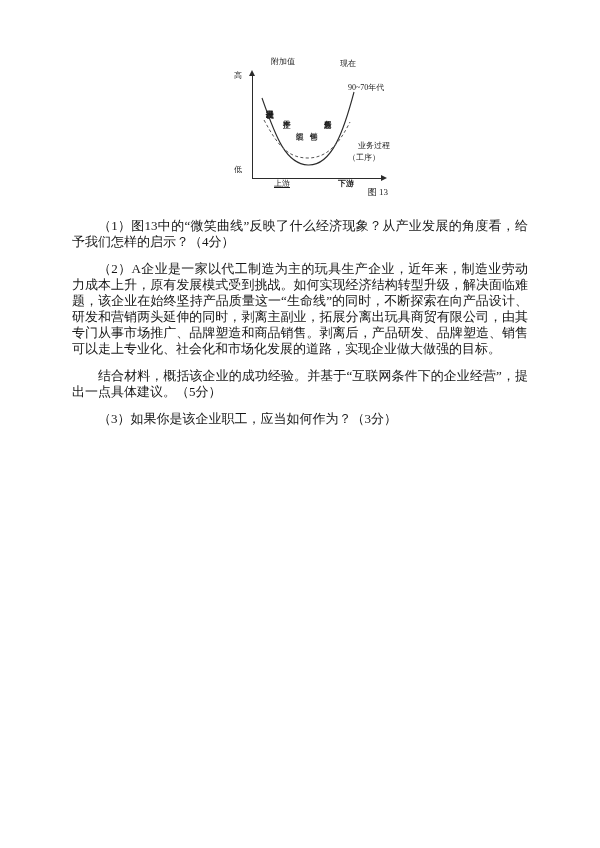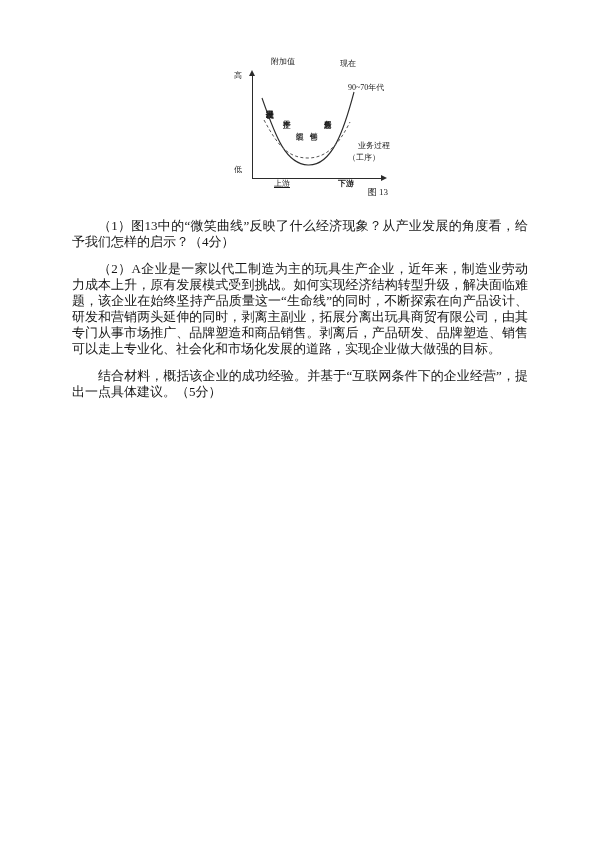--- a/index.html
+++ b/index.html
@@ -175,15 +175,16 @@
     <div class="fig-caption">图 13</div>
   </div>
 
   <div class="body-text">
     <p class="para"><span>（1）</span><span>图13中的“微笑曲线”反映了什么经济现象？从产业发展的角度看，给予我们怎样的启示？（4分）</span></p>
     <div class="gap"></div>
     <p class="para"><span>（2）</span><span>A企业是一家以代工制造为主的玩具生产企业，近年来，制造业劳动力成本上升，原有发展模式受到挑战。如何实现经济结构转型升级，解决面临难题，该企业在始终坚持产品质量这一“生命线”的同时，不断探索在向产品设计、研发和营销两头延伸的同时，剥离主副业，拓展分离出玩具商贸有限公司，由其专门从事市场推广、品牌塑造和商品销售。剥离后，产品研发、品牌塑造、销售可以走上专业化、社会化和市场化发展的道路，实现企业做大做强的目标。</span></p>
     <div class="gap"></div>
     <p class="para"><span>结合材料，概括该企业的成功经验。并基于“互联网条件下的企业经营”，提出一点具体建议。（5分）</span></p>
     <div class="gap"></div>
+    <p class="para"><span>（3）</span><span>如果你是该企业职工，应当如何作为？（3分）</span></p>
   </div>
 
 </div>
 
 </body></html>

